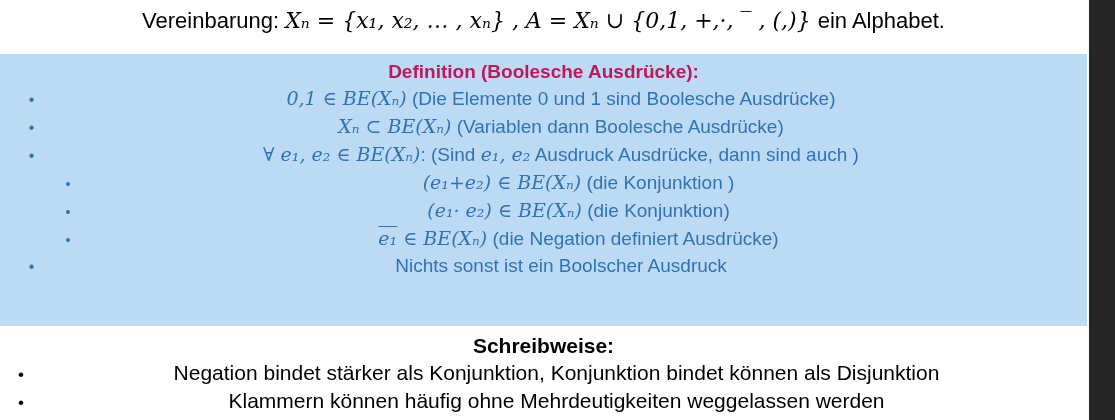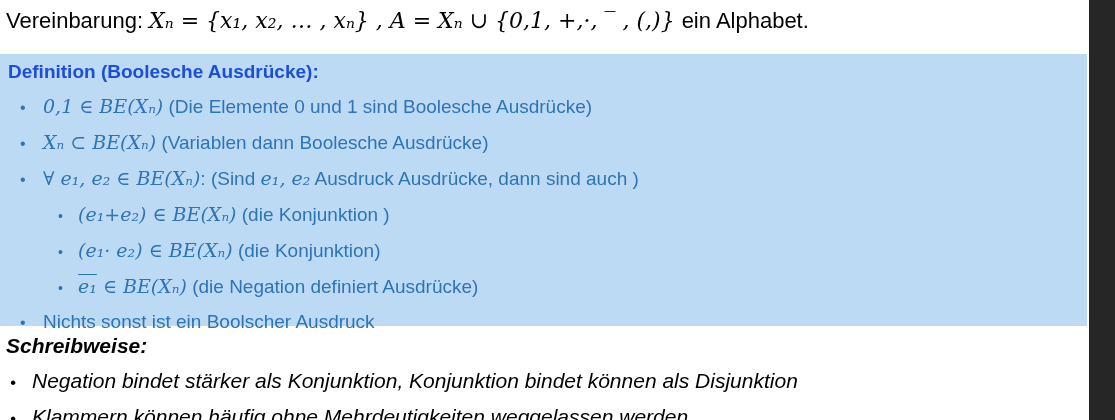--- a/index.html
+++ b/index.html
@@ -6,21 +6,21 @@
   body {
     width: 1115px; height: 420px;
     background: #ffffff;
     font-family: "Liberation Sans", sans-serif;
     position: relative;
     overflow: hidden;
     color: #000;
   }
   .slide {
     position: absolute; left: 0; top: 0;
-    width: 1089px; height: 328px;
+    width: 1089px; height: 328px; text-align: center;
   }
   .edge-strip {
     position: absolute; top: 0; right: 0;
     width: 26px; height: 420px;
     background: #262626;
   }
   
   .intro-line {
     position: absolute; left: 6px; top: 6px; width: 1075px;
     font-size: 22px; line-height: 30px; color: #000;
@@ -31,34 +31,34 @@
   .def-box {
     position: absolute; left: 0; top: 54px;
     width: 1087px; height: 272px;
     background: #BDDAF5;
     box-sizing: border-box;
     padding: 5px 8px 0 8px;
     font-size: 19px; line-height: 26px;
     color: #2E74B5;
   }
   .def-title {
-    font-weight: bold; color: #1d4ed8; font-size: 19px; line-height: 26px;
+    font-weight: bold; color: #be185d; font-size: 19px; line-height: 26px;
   }
   .def-intro { width: 1066px; }
   .bullet-row { display: flex; align-items: baseline; }
   .bullet-row .bullet-marker { flex: none; }
   .level-1 { padding-left: 12px; }
   .level-1 > .bullet-marker { width: 23px; font-size: 16px; }
   .level-2 { padding-left: 50px; }
   .level-2 > .bullet-marker { width: 20px; font-size: 14px; }
-  .bullet-text { flex: 1 1 auto; margin-top: 8px; }
+  .bullet-text { flex: 1 1 auto; }
   
   .notation {
     position: absolute; left: 6px; top: 332px; width: 1075px;
-    font-size: 21px; line-height: 26px; color: #000; font-style: italic;
+    font-size: 21px; line-height: 26px; color: #000;
   }
   .notation-title { font-weight: bold; font-size: 21px; line-height: 28px; }
   .notation .level-1 { padding-left: 4px; }
   .notation .level-1 > .bullet-marker { width: 22px; font-size: 17px; }
 </style>
 </head>
 <body>
 
 <div class="slide">
 

